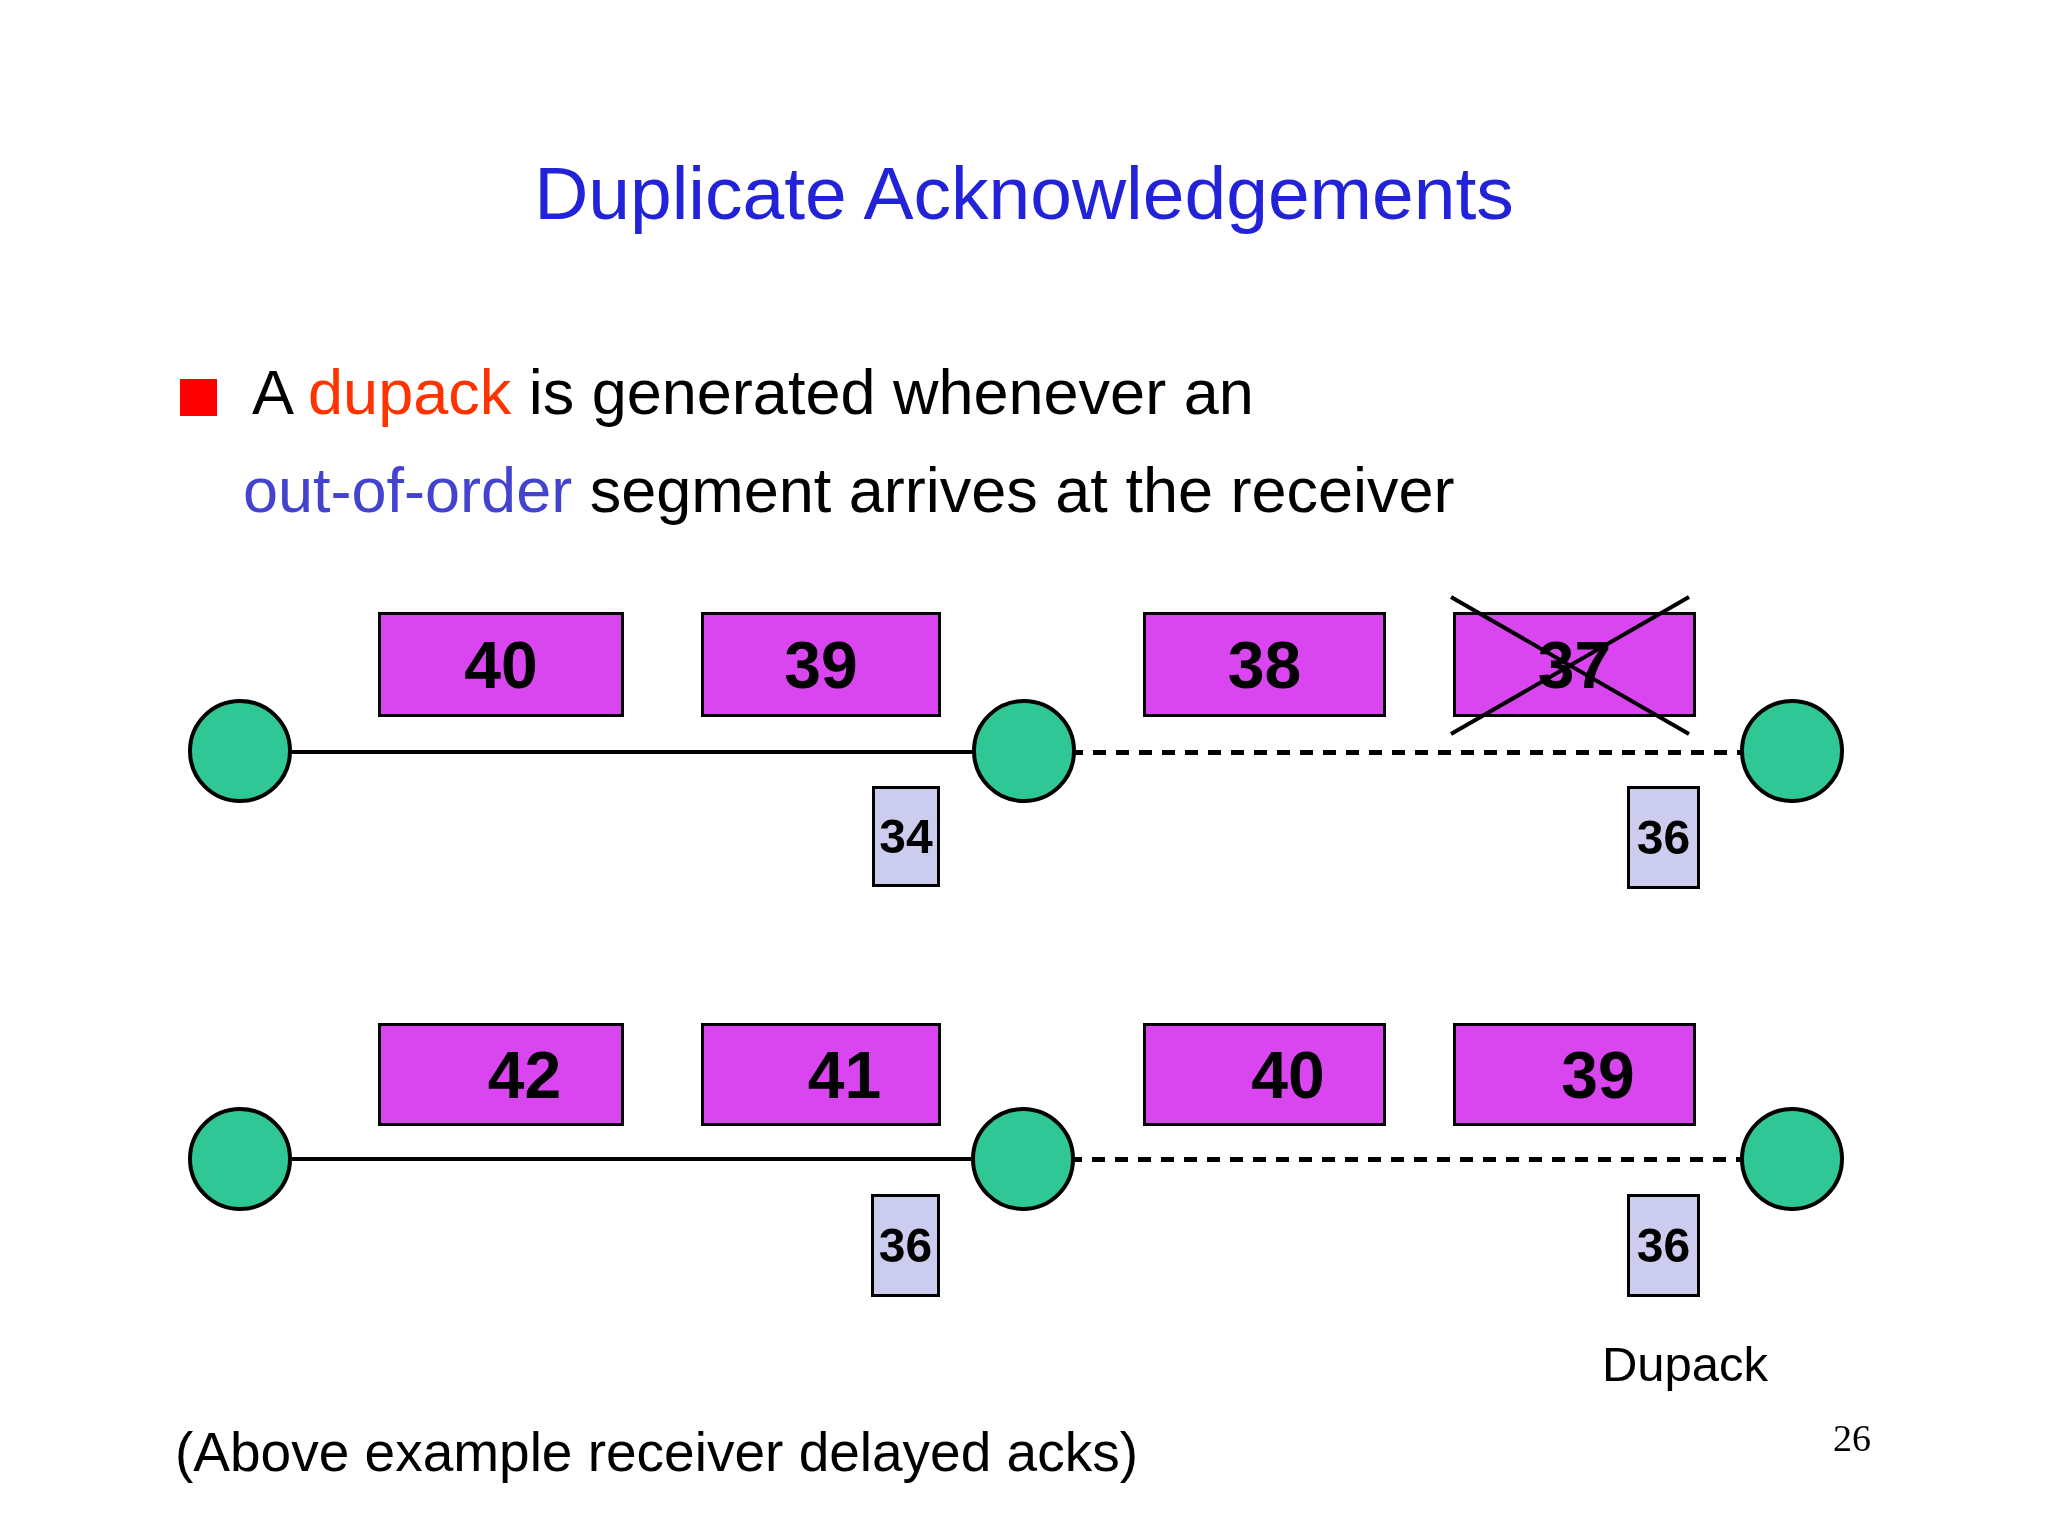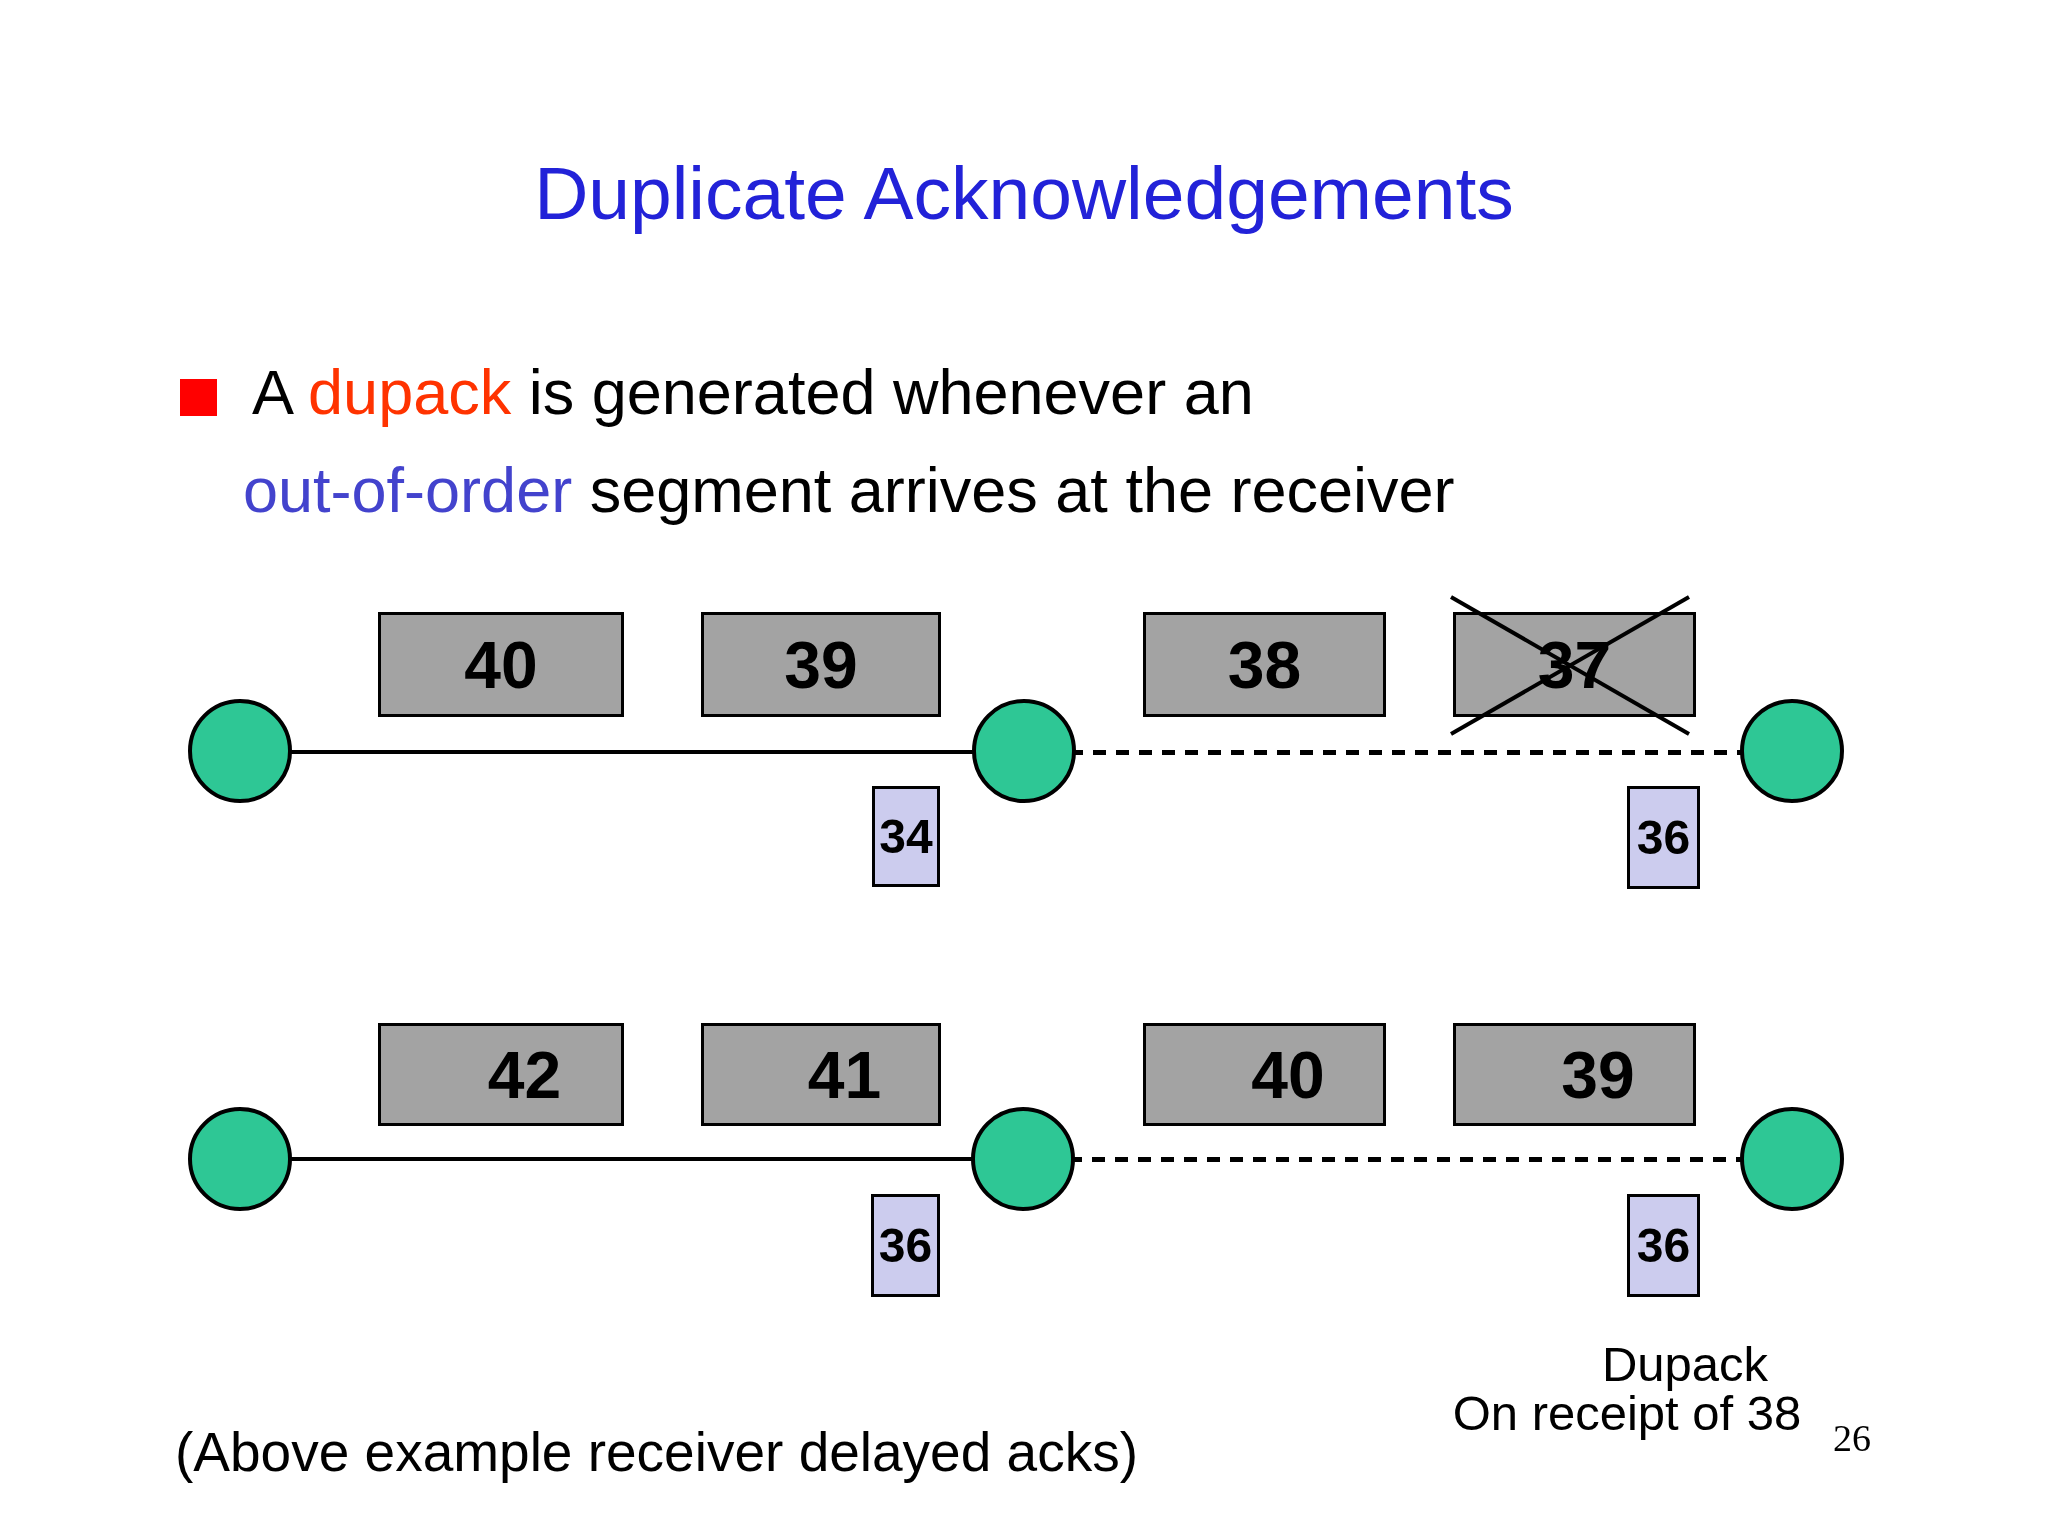--- a/index.html
+++ b/index.html
@@ -66,21 +66,21 @@
   .n1l { left: 188px;  top: 699px; }
   .n1m { left: 972px;  top: 699px; }
   .n1r { left: 1740px; top: 699px; }
   .n2l { left: 188px;  top: 1107px; }
   .n2m { left: 971px;  top: 1107px; }
   .n2r { left: 1740px; top: 1107px; }
 
   .seg {
     position: absolute;
     box-sizing: border-box;
-    background: #a3a3a3;
+    background: #d946ef;
     border: 3px solid #000;
     display: flex;
     align-items: center;
     justify-content: center;
     font-weight: bold;
     font-size: 66px;
     color: #000;
   }
   .r1seg { top: 612px;  height: 105px; }
   .r2seg { top: 1023px; height: 103px; padding-left: 47px; }
@@ -181,19 +181,18 @@
   <div class="seg r2seg sp4">39</div>
 
   <div class="node n2l"></div>
   <div class="node n2m"></div>
   <div class="node n2r"></div>
 
   <div class="ack a1r2">36</div>
   <div class="ack a2r2">36</div>
 
   <div class="cap-dupack1">Dupack</div>
-  <div class="cap-dupack2">On receipt of 38</div>
 
   <div class="note"><span>(Above example receiver </span><span class="it">delayed acks</span><span>)</span></div>
 
   <div class="page-number">26</div>
 
 </div>
 
 </body></html>

